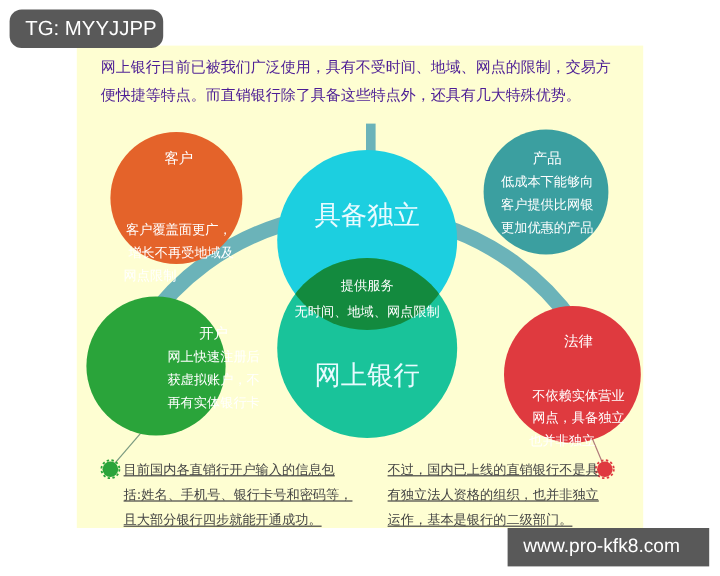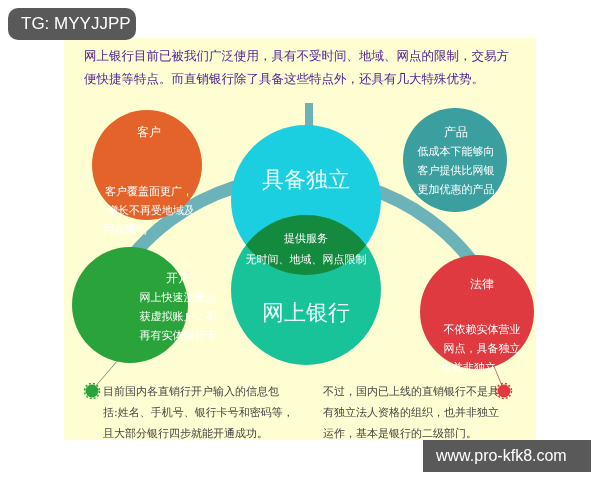--- a/index.html
+++ b/index.html
@@ -27,21 +27,21 @@
     .big-label {
       position: absolute; color: #e8fbff; font-size: 22px; text-align: center; width: 140px;
     }
     .lens-text {
       position: absolute; color: #fff; text-align: center; font-size: 11px; line-height: 21px; width: 150px;
     }
 
     .note {
       position: absolute; font-size: 11px; line-height: 21px; color: #444;
     }
-    .note p { white-space: nowrap; }
+    .note p { white-space: nowrap; text-decoration: underline; }
 
     .badge {
       position: absolute; background: #595959; color: #fff;
       font-family: "Liberation Sans", sans-serif;
     }
     .badge-top { left: 8px; top: 8px; width: 128px; height: 32px; font-size: 17px; line-height: 32px; padding-left: 13px; border-radius: 10px; }
     .badge-bottom { left: 423px; top: 440px; width: 168px; height: 32px; font-size: 16px; line-height: 32px; padding-left: 13px; }
   </style>
 </head>
 <body>

